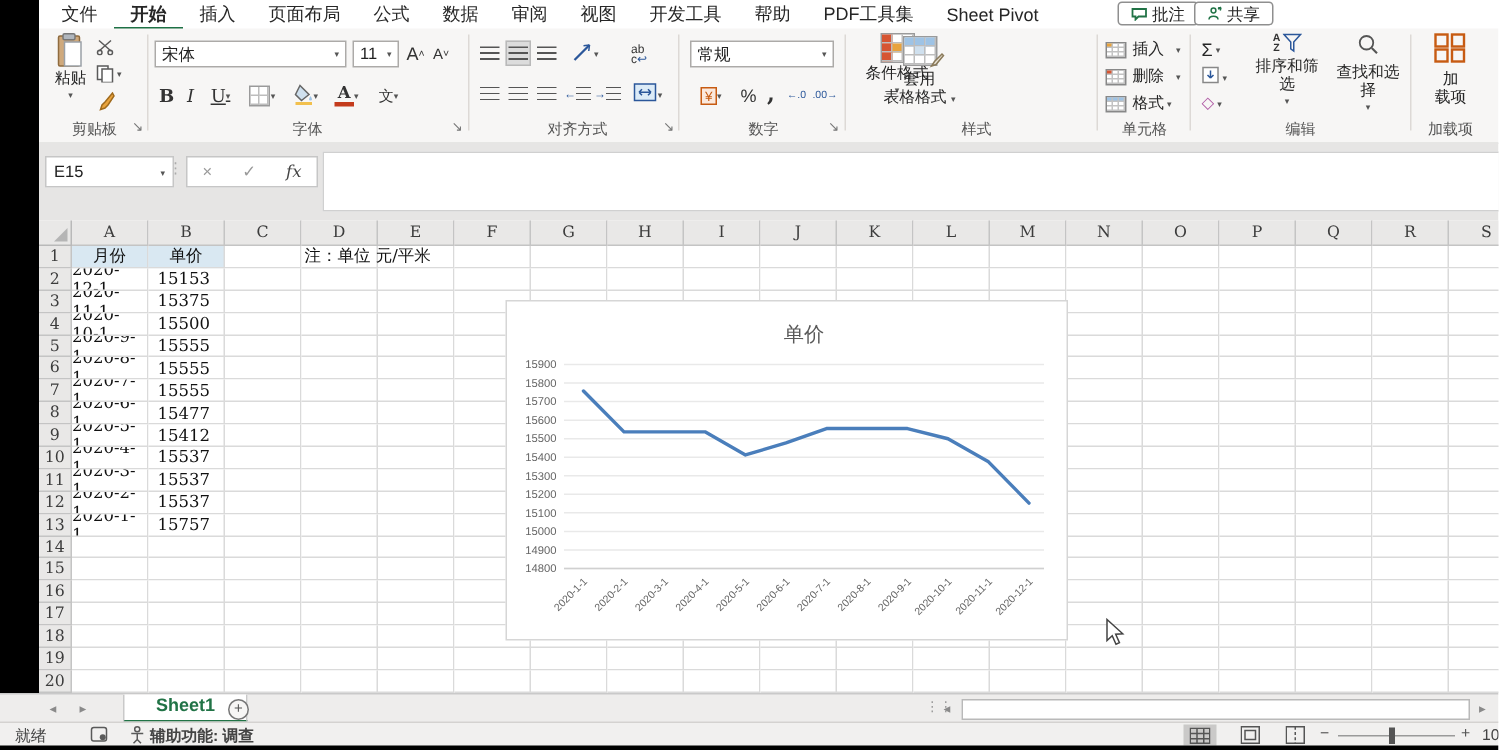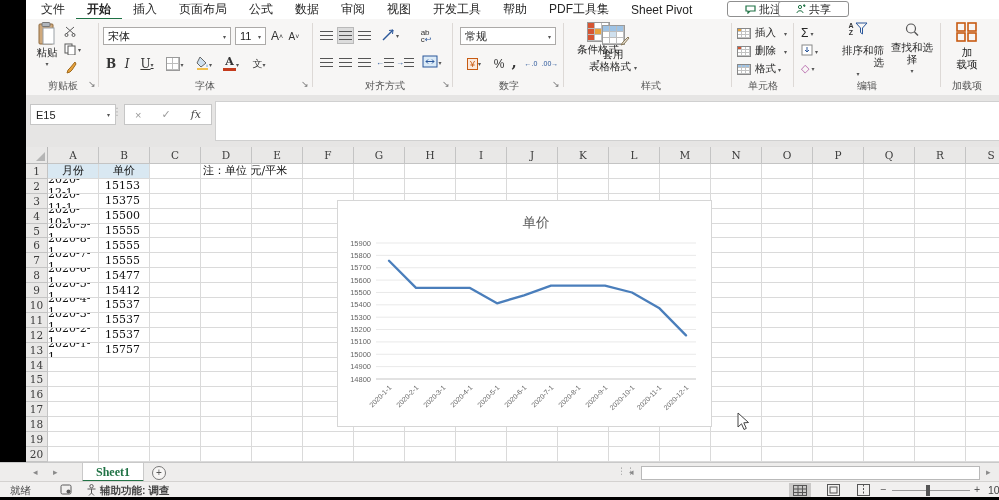--- a/index.html
+++ b/index.html
@@ -4,21 +4,21 @@
 <style>
   html,body{margin:0;padding:0;}
   body{width:999px;height:500px;position:relative;overflow:hidden;background:#fff;
        font-family:"Liberation Sans",sans-serif;color:#333;}
   
   .tabrow{position:absolute;left:0;top:0;width:853px;height:19px;background:#fff;}
   .rtabs{position:absolute;left:30px;top:0;height:19px;display:flex;align-items:center;gap:0;}
   .rtab{font-size:12px;color:#262626;padding:2px 11px;cursor:default;white-space:nowrap;}
   .rtab.active{font-weight:bold;border-bottom:3px solid #1e7145;padding-bottom:0;}
   .topbtn{position:absolute;top:1px;height:14px;border:1px solid #8f8f8f;border-radius:3px;
-          display:flex;align-items:center;gap:3px;padding:0 17px;font-size:11px;color:#262626;background:#fff;}
+          display:flex;align-items:center;gap:3px;padding:0 8px;font-size:11px;color:#262626;background:#fff;}
   
   .ribbon{position:absolute;left:0;top:19px;width:999px;height:76px;background:#f7f6f5;border-bottom:1px solid #d8d6d4;}
   .ribbon *{box-sizing:border-box;}
   .gsep{position:absolute;top:4px;height:64px;width:1px;background:#ddd9d6;}
   .glabel{position:absolute;top:60px;font-size:10px;color:#555;text-align:center;white-space:nowrap;}
   .launch{position:absolute;top:60px;font-size:9px;color:#777;}
   .bigbtn{position:absolute;top:3px;display:flex;flex-direction:column;align-items:center;font-size:10.5px;color:#262626;line-height:12px;text-align:center;}
   .smallrow{position:absolute;display:flex;align-items:center;gap:2px;font-size:10.5px;color:#262626;white-space:nowrap;}
   .dd{font-size:6px;color:#555;}
   .combo{position:absolute;background:#fff;border:1px solid #acaaa8;display:flex;align-items:center;
@@ -53,21 +53,21 @@
   .cell.datec{justify-content:flex-end;padding-right:2px;}
   .cell.numc{justify-content:flex-end;padding-right:9px;}
   .cell.notec{overflow:visible;white-space:nowrap;z-index:2;padding-left:2px;}
   
   .chartbox{position:absolute;left:337px;top:200px;width:373px;height:225px;background:#fff;
             border:1px solid #d6d6d6;z-index:3;}
   
   .tabbar{position:absolute;left:0;top:462px;width:999px;height:19px;background:#eeedec;border-top:1px solid #c9c9c9;font-size:11px;}
   .navarr{position:absolute;top:4px;font-size:9px;color:#8a8a8a;}
   .stab{position:absolute;left:82px;top:0;height:17px;background:#fff;border-left:1px solid #c9c9c9;border-right:1px solid #c9c9c9;
-        border-bottom:2px solid #217346;color:#217346;font-weight:bold;font-size:12px;display:flex;align-items:flex-end;padding:0 13px;font-family:Liberation Serif, serif;}
+        border-bottom:2px solid #217346;color:#217346;font-weight:bold;font-size:12px;display:flex;align-items:flex-start;padding:0 21px;}
   .addsheet{position:absolute;left:152px;top:3px;width:12px;height:12px;border:1px solid #777;border-radius:50%;
             color:#555;font-size:10px;line-height:11px;text-align:center;background:#f7f6f5;}
   .hscroll{position:absolute;left:641px;top:3px;width:337px;height:12px;background:#fff;border:1px solid #b9b9b9;}
   
   .sbar{position:absolute;left:0;top:481px;width:999px;height:16px;background:#f1f0ef;border-top:1px solid #d4d2d0;
         font-size:10.5px;color:#444;}
   .viewbtn{position:absolute;top:1px;width:22px;height:14px;display:flex;align-items:center;justify-content:center;}
   .zoomtrack{position:absolute;top:8px;height:1px;background:#9a9a9a;}
   .zoomthumb{position:absolute;top:3px;width:4px;height:11px;background:#555;}
   
@@ -379,21 +379,21 @@
   <div class="bigbtn" style="left:832px;width:52px;">
     <span style="display:flex;align-items:center;gap:1px;">
       <span style="display:flex;flex-direction:column;font-size:7px;line-height:7px;color:#333;">
           <b>A</b>
           <b>Z</b>
         </span>
       <svg width="13" height="14" viewBox="0 0 13 14">
           <path d="M1,1 h11 l-4.5,5 v6 l-2,-1.5 v-4.5 Z" fill="none" stroke="#2b579a"></path>
         </svg>
     </span>
-    <span style="margin-top:8px;text-align:right;">排序和筛选</span>
+    <span style="margin-top:2px;">排序和筛选</span>
     <span class="dd">▾</span>
   </div>
   <div class="bigbtn" style="left:886px;width:52px;">
     <span><svg width="16" height="16" viewBox="0 0 16 16">
           <circle cx="7" cy="6.5" r="4.5" fill="none" stroke="#555" stroke-width="1.2"></circle>
           <path d="M10.5,10 L14,13.5" stroke="#555" stroke-width="1.4"></path>
         </svg></span>
     <span style="margin-top:1px;">查找和选择</span>
     <span class="dd">▾</span>
   </div>

